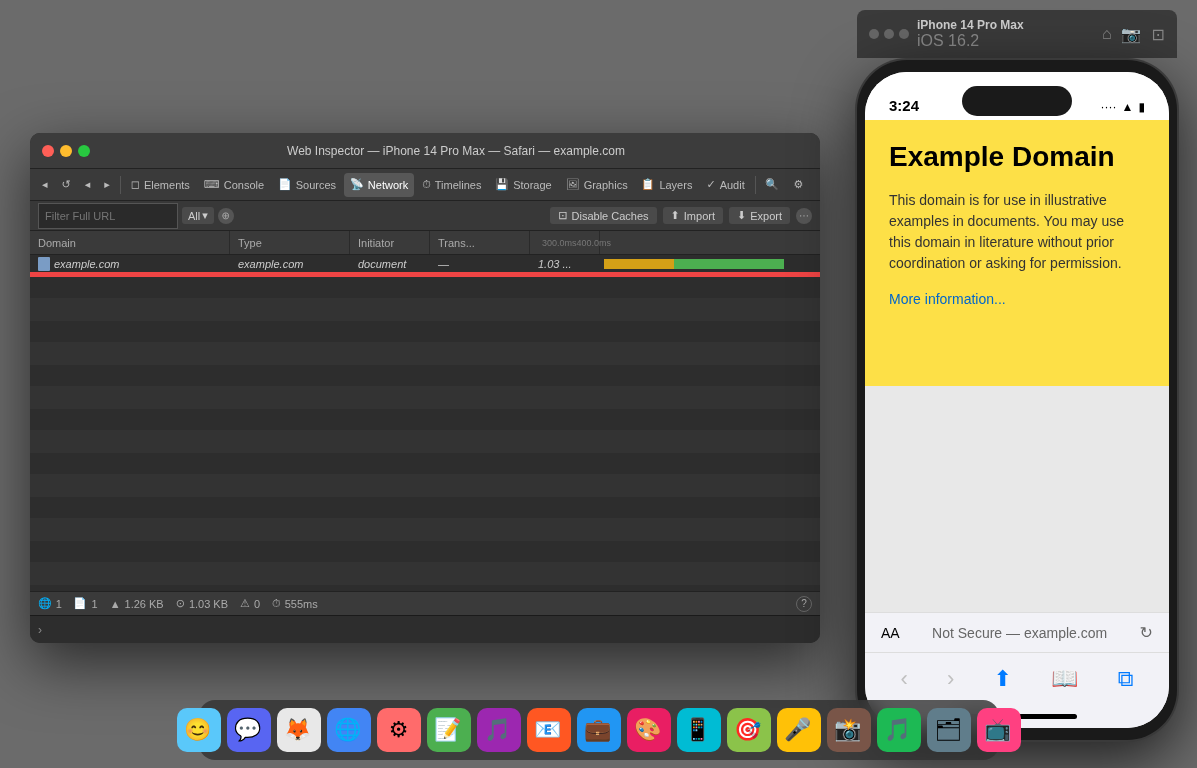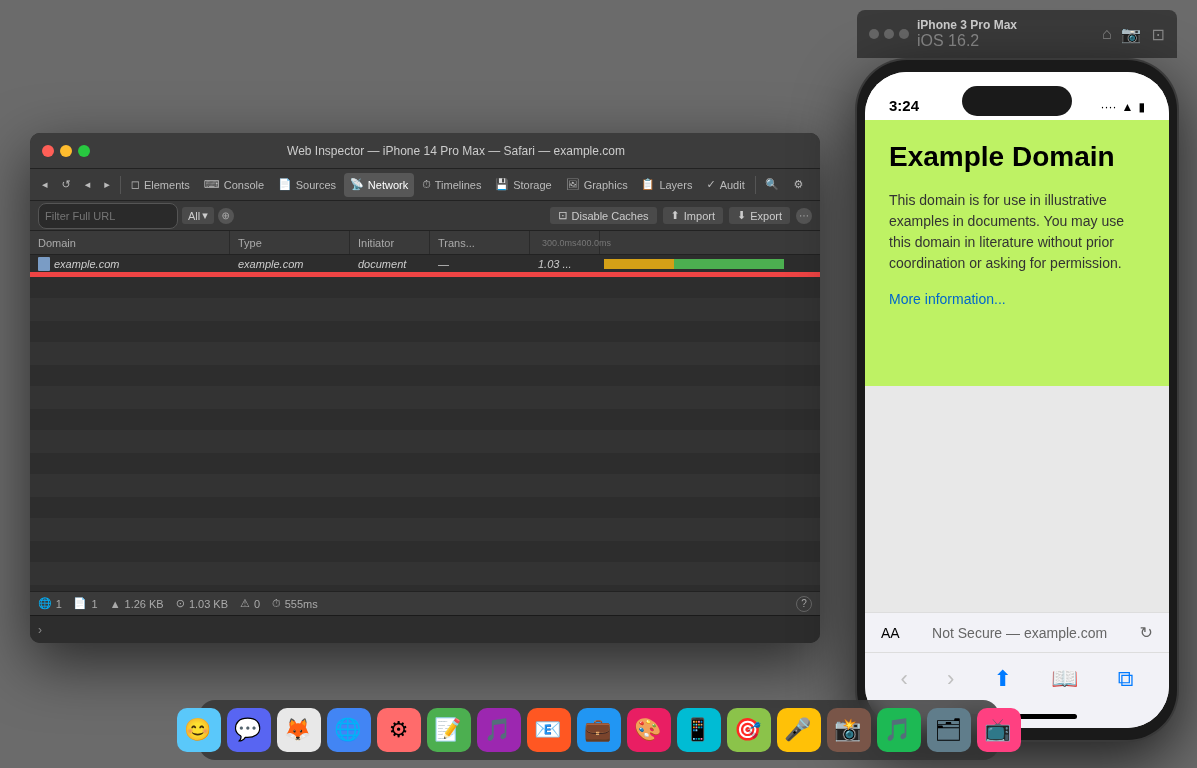--- a/index.html
+++ b/index.html
@@ -115,21 +115,21 @@
       align-items: center;
       padding: 0 8px;
       gap: 4px;
       flex-shrink: 0;
       border-bottom: 1px solid #222;
     }
 
     .wi-filter-input {
       background: #2a2a2a;
       border: 1px solid #555;
-      border-radius: 8px;
+      border-radius: 0;
       height: 20px;
       padding: 12px 6px;
       font-size: 11px;
       color: #ccc;
       width: 140px;
     }
 
     .wi-all-btn {
       display: flex;
       align-items: center;
@@ -377,21 +377,21 @@
       transform: translateX(-50%);
       width: 110px;
       height: 30px;
       background: #1a1a1a;
       border-radius: 20px;
       z-index: 10;
     }
 
     .iphone-content {
       flex: 1;
-      background: #bef264;
+      background: #fde047;
       overflow: hidden;
       padding: 20px 24px;
     }
 
     .iphone-content-title {
       font-size: 28px;
       font-weight: 700;
       color: #000;
       margin-bottom: 16px;
       line-height: 1.2;
@@ -761,21 +761,21 @@
     </div>
   </div>
 
   <div class="iphone-titlebar">
     <div class="iphone-tb-dots">
       <div class="iphone-tb-dot"></div>
       <div class="iphone-tb-dot"></div>
       <div class="iphone-tb-dot"></div>
     </div>
     <div class="iphone-tb-title">
-      <div class="iphone-tb-name">iPhone 3 Pro Max</div>
+      <div class="iphone-tb-name">iPhone 14 Pro Max</div>
       <div class="iphone-tb-os">iOS 16.2</div>
     </div>
     <div class="iphone-tb-icons">
       <span class="iphone-tb-icon">⌂</span>
       <span class="iphone-tb-icon">📷</span>
       <span class="iphone-tb-icon">⊡</span>
     </div>
   </div>
 
   <div class="iphone-frame">

